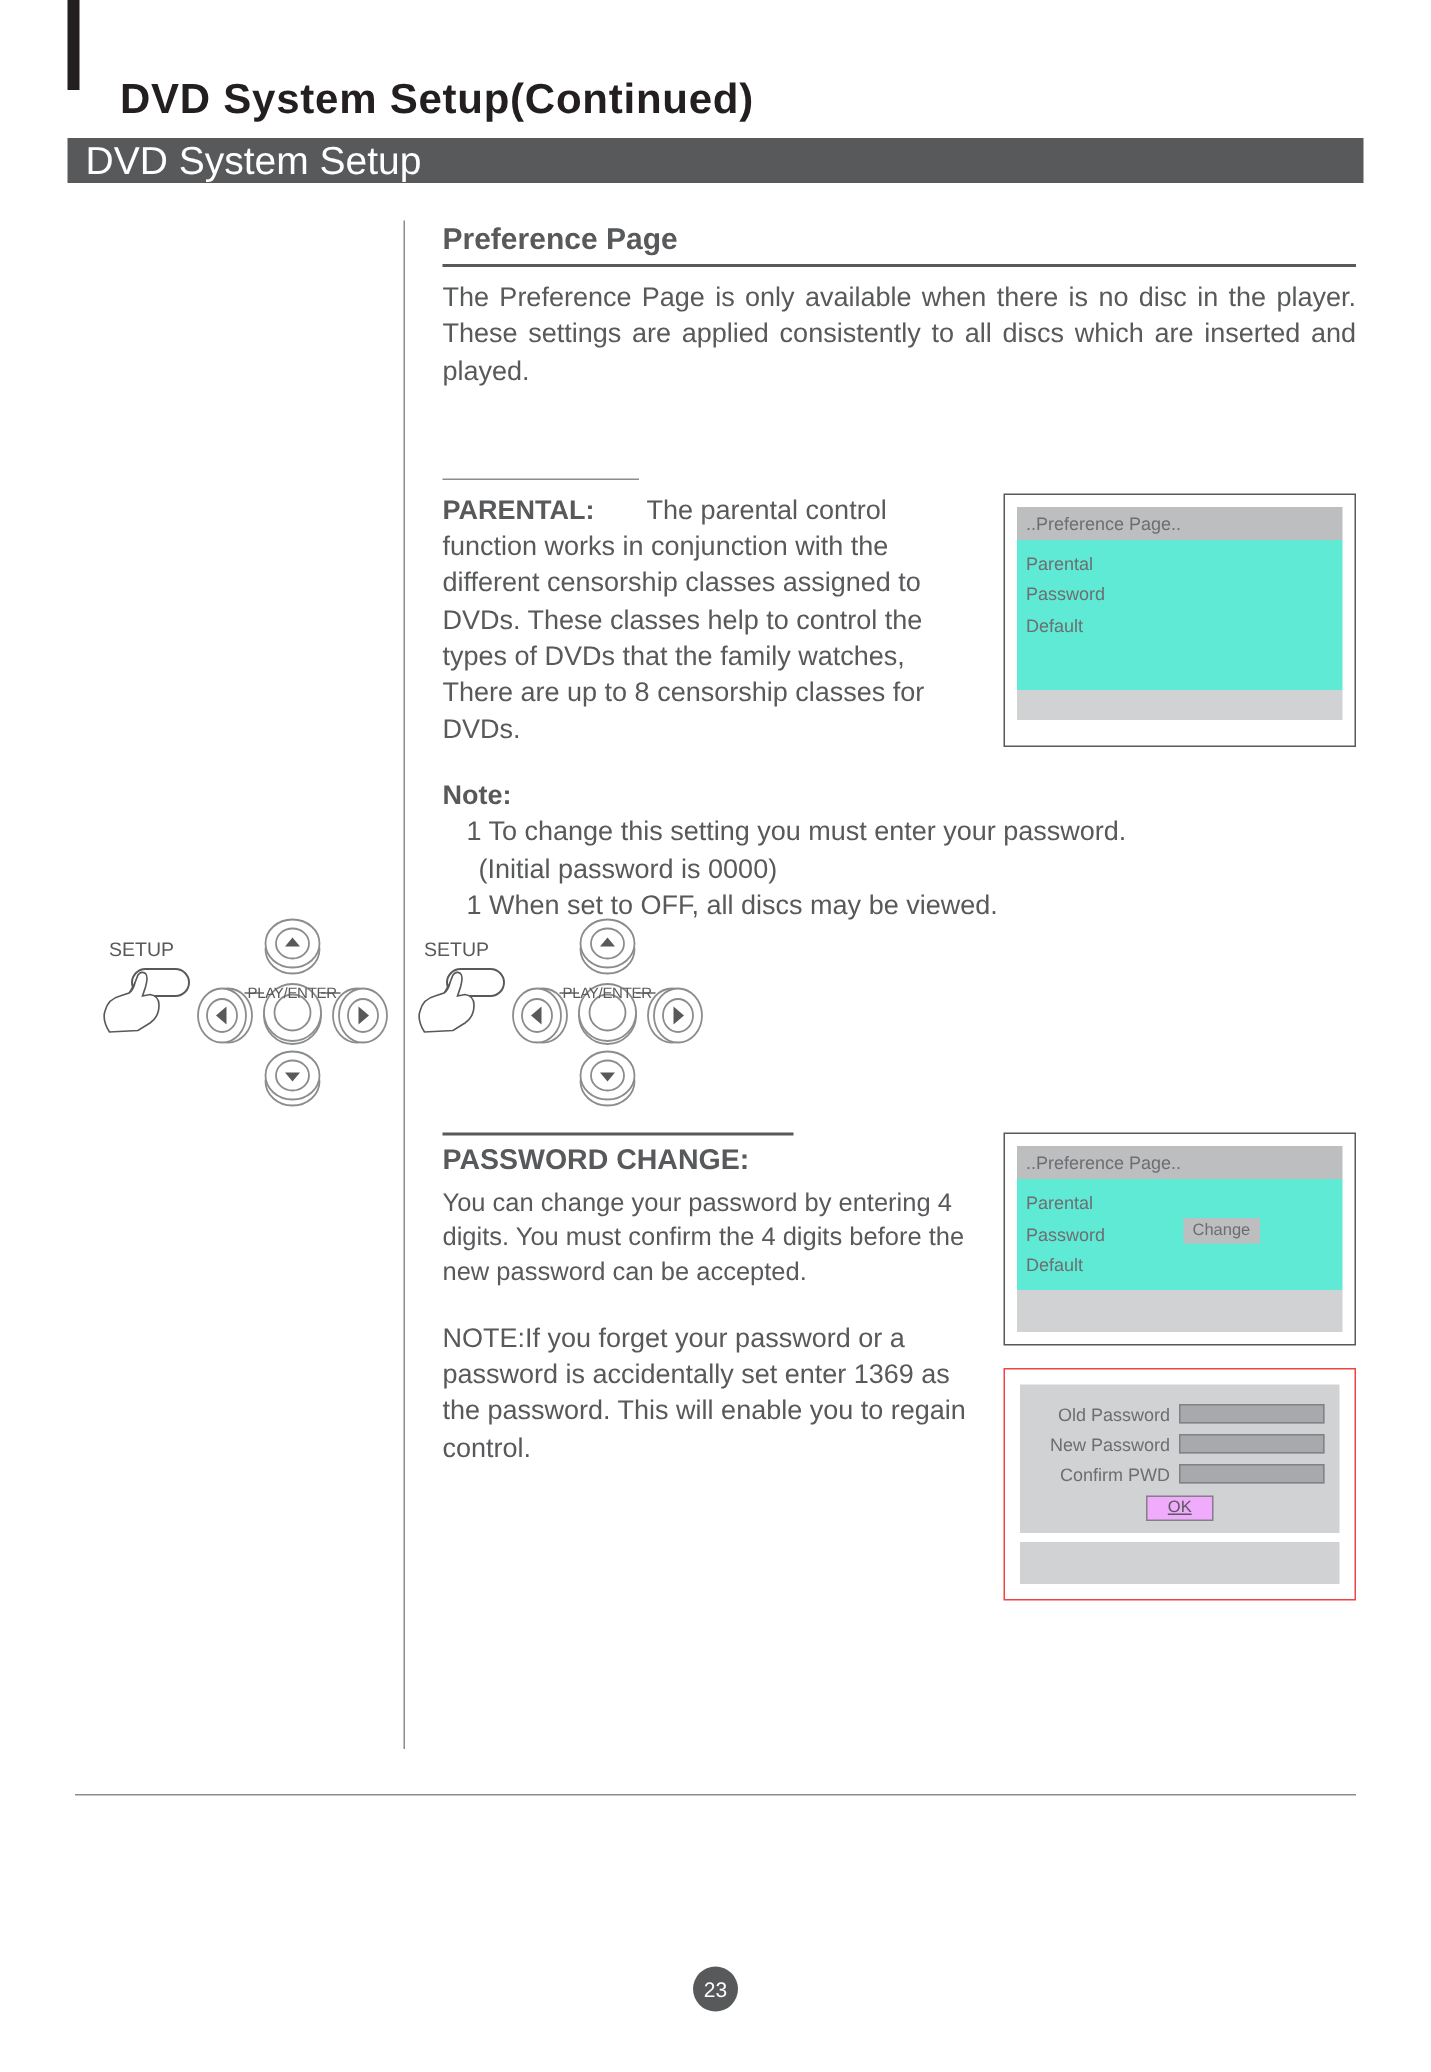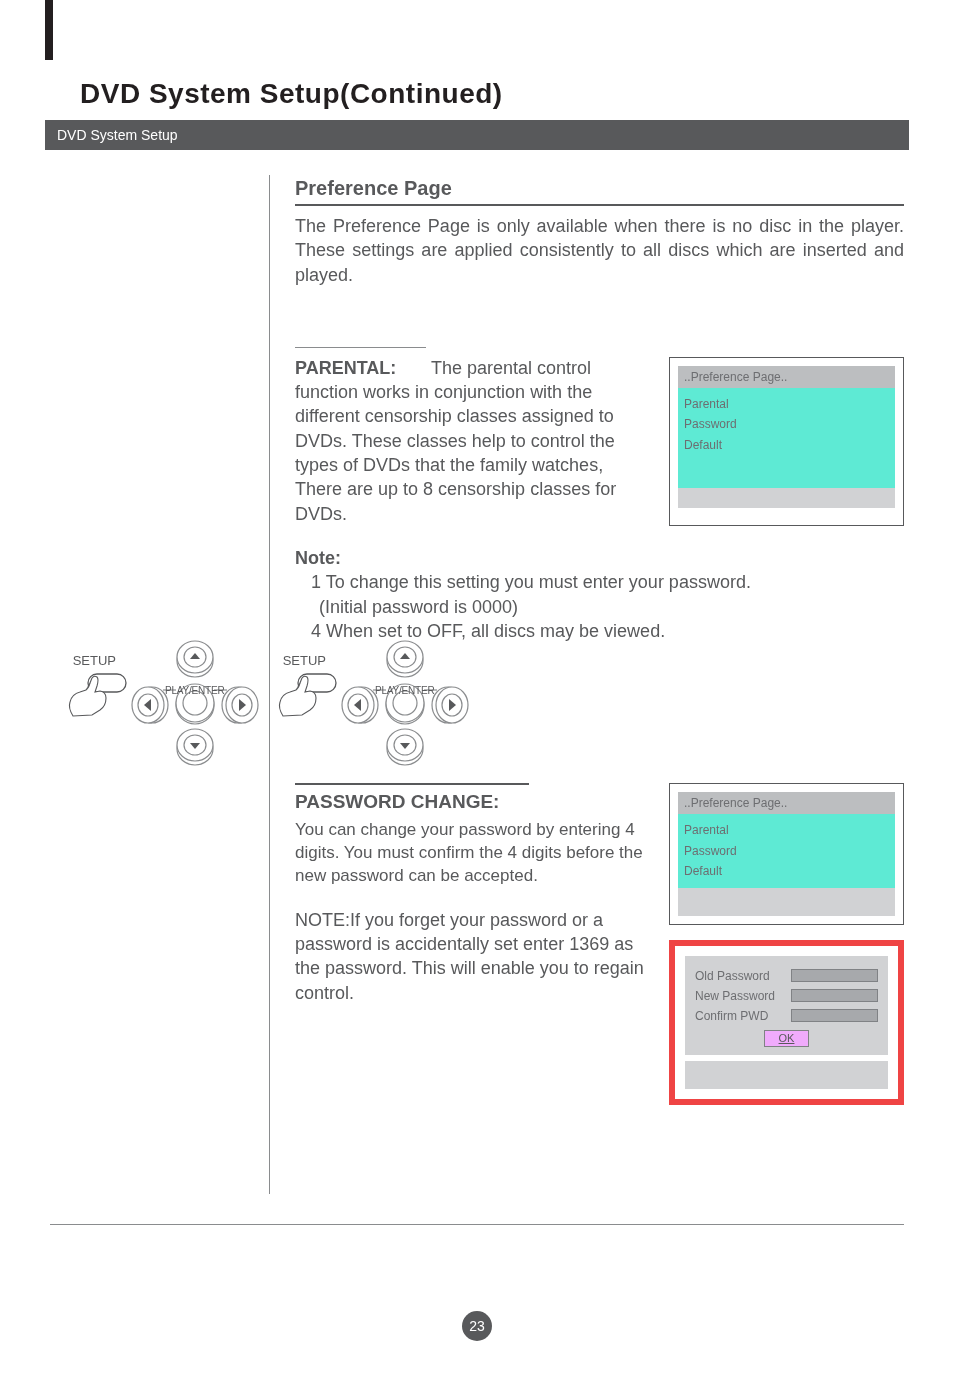--- a/index.html
+++ b/index.html
@@ -21,26 +21,25 @@
       background: #231f20;
     }
     .chapter-title {
       font-size: 28px;
       font-weight: 900;
       color: #231f20;
       letter-spacing: 0.5px;
       padding-left: 30px;
       margin-bottom: 10px;
       font-family: Arial Black, Arial, sans-serif;
-      margin-top: 28px;
     }
     .section-bar {
       background: #58595b;
       color: #fff;
-      font-size: 14px;
+      font-size: 26px;
       padding: 4px 12px;
       margin-left: -5px;
       margin-right: -5px;
       margin-bottom: 25px;
       height: 30px;
       display: flex;
       align-items: center;
     }
     .layout {
       display: flex;
@@ -176,23 +175,24 @@
       padding-right: 30px;
       padding-top: 4px;
       margin-bottom: 4px;
     }
     .password-right {
       width: 235px;
       flex-shrink: 0;
     }
     .password-right .osd-box { width: 100%; margin-top: 0; margin-bottom: 15px; }
     .pwd-form-box {
-      border: 6px solid #ef4444;
+      border: 1px solid #ef4444;
       padding: 10px;
       font-size: 12px;
+      text-align: right;
     }
     .pwd-form-inner {
       background: #d1d2d4;
       padding: 12px 10px 8px 10px;
       color: #6d6e71;
       min-height: 90px;
     }
     .pwd-row { display: flex; align-items: center; gap: 6px; margin-bottom: 4px; }
     .pwd-label { width: 90px; font-size: 12px; }
     .pwd-input {
@@ -347,38 +347,41 @@
           </div>
         </div>
         <div class="osd-spacer"></div>
       </div>
     </div>
 
     <div class="note-block">
       <div class="nh">Note:</div>
       <div class="ni">1 To change this setting you must enter your password.</div>
       <div class="ni2">(Initial password is 0000)</div>
-      <div class="ni">4 When set to OFF, all discs may be viewed.</div>
+      <div class="ni">1 When set to OFF, all discs may be viewed.</div>
     </div>
 
     <div class="password-row">
       <div class="password-text">
         <div class="hdr2">PASSWORD CHANGE:</div>
         <div>You can change your password by entering 4 digits. You must confirm the 4 digits before the new password can be accepted.</div>
         <div class="note2">NOTE:If you forget your password or a password is accidentally set enter 1369 as the password. This will enable you to regain control.</div>
       </div>
       <div class="password-right">
         <div class="osd-box">
           <div class="osd-title">..Preference Page..</div>
           <div class="osd-body short">
             <div class="osd-left-menu">
               <div>Parental</div>
               <div>Password</div>
               <div>Default</div>
             </div>
+            <div class="osd-right-menu" style="padding-top:20px;">
+              <span class="osd-change">Change</span>
+            </div>
           </div>
           <div class="osd-spacer" style="height:28px;"></div>
         </div>
 
         <div class="pwd-form-box">
           <div class="pwd-form-inner">
             <div class="pwd-row">
               <div class="pwd-label">Old Password</div>
               <div class="pwd-input"></div>
             </div>

